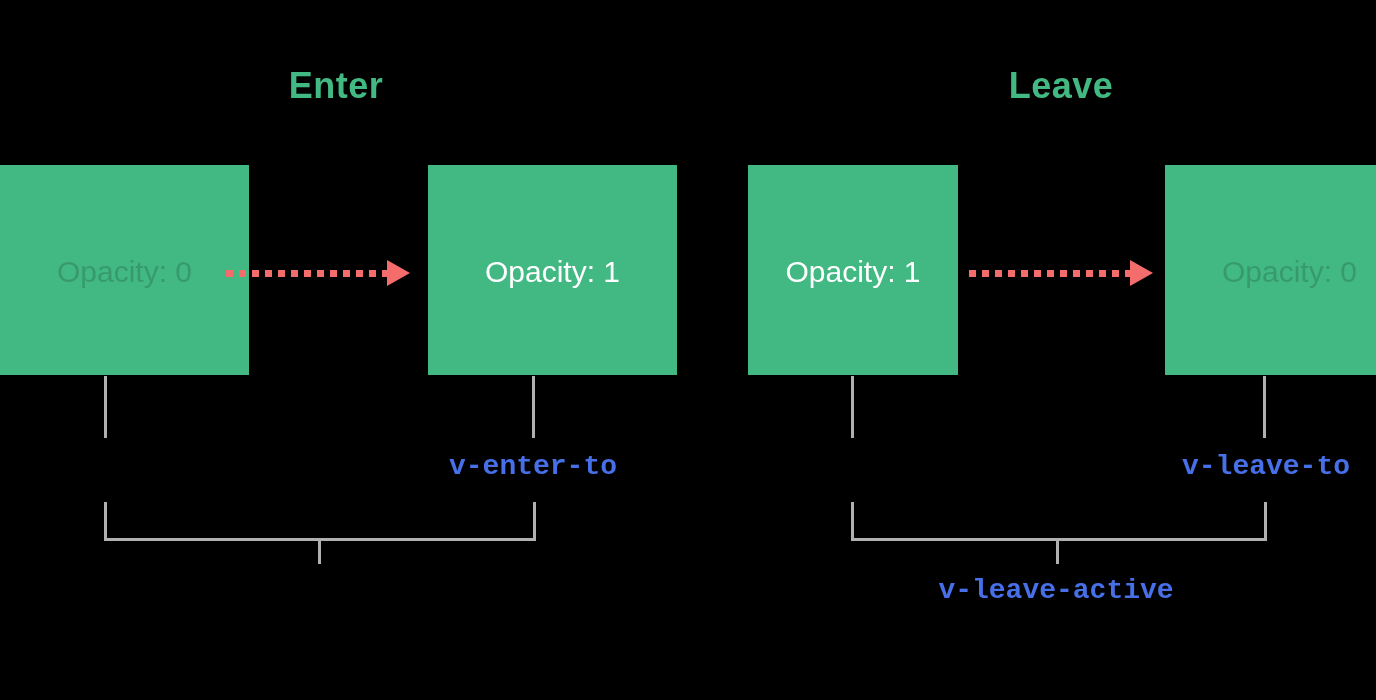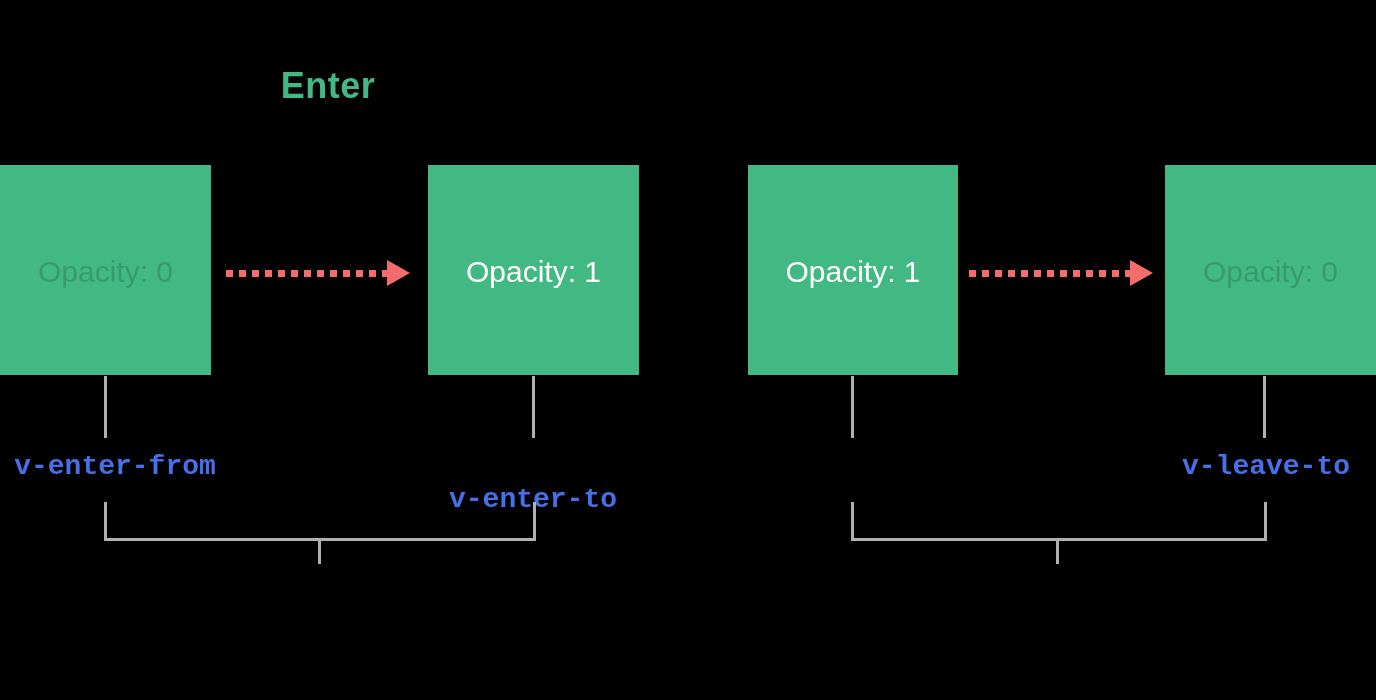--- a/index.html
+++ b/index.html
@@ -20,28 +20,28 @@
   .title {
     position: absolute;
     top: 68px;
     font-weight: bold;
     font-size: 36px;
     line-height: 1;
     color: var(--title-green, #42b883);
     text-align: center;
     letter-spacing: 0.5px;
   }
-  #title-enter { left: 8px; width: 640px; }
+  #title-enter { left: 16px; width: 640px; }
   #title-leave { left: 748px; width: 626px; }
 
   
   .gbox {
     position: absolute;
     top: 165px;
-    width: 211px;
+    width: 249px;
     height: 210px;
     background: var(--box-green, #42b883);
     display: flex;
     align-items: center;
     justify-content: center;
   }
   .gbox .box-text {
     font-size: 30px;
     line-height: 1;
     padding-top: 4px;
@@ -97,21 +97,21 @@
     top: 452px;
     transform: translateX(-50%);
     font-family: "Liberation Mono", monospace;
     font-weight: bold;
     font-size: 28px;
     line-height: 1.1;
     color: var(--label-blue, #4770e8);
     white-space: nowrap;
   }
   #label-enter-from { left: 115px; }
-  #label-enter-to   { left: 533px; margin-top: 33px; }
+  #label-enter-to   { left: 533px; }
   #label-leave-from { left: 857px; }
   #label-leave-to   { left: 1266px; text-align: center; }
   .mlabel.active-label { top: 576px; }
   #label-enter-active { left: 322px; }
   #label-leave-active { left: 1056px; }
 
   
   .bracket {
     position: absolute;
     top: 502px;
@@ -131,20 +131,21 @@
   }
   #stem-enter { left: 318px; }
   #stem-leave { left: 1056px; }
 </style>
 </head>
 <body>
 
 <div id="stage">
 
   <div class="title" id="title-enter">Enter</div>
+  <div class="title" id="title-leave">Leave</div>
 
   <div class="gbox faded" id="box-enter-from">
     <span class="box-text">Opacity: 0</span>
   </div>
   <div class="gbox" id="box-enter-to">
     <span class="box-text">Opacity: 1</span>
   </div>
 
   <div class="gbox" id="box-leave-from">
     <span class="box-text">Opacity: 1</span>
@@ -156,23 +157,23 @@
   <div class="dash" id="dash-enter"></div>
   <div class="head" id="head-enter"></div>
   <div class="dash" id="dash-leave"></div>
   <div class="head" id="head-leave"></div>
 
   <div class="vline" id="vline-enter-from"></div>
   <div class="vline" id="vline-enter-to"></div>
   <div class="vline" id="vline-leave-from"></div>
   <div class="vline" id="vline-leave-to"></div>
 
-  <div class="mlabel" id="label-enter-from">v-enter-from</div>
   <div class="mlabel" id="label-enter-to">v-enter-to</div>
   <div class="mlabel" id="label-leave-to">v-leave-to</div>
 
   <div class="bracket" id="bracket-enter"></div>
   <div class="stem" id="stem-enter"></div>
   <div class="bracket" id="bracket-leave"></div>
   <div class="stem" id="stem-leave"></div>
 
+  <div class="mlabel active-label" id="label-leave-active">v-leave-active</div>
 
 </div>
 
 </body></html>

